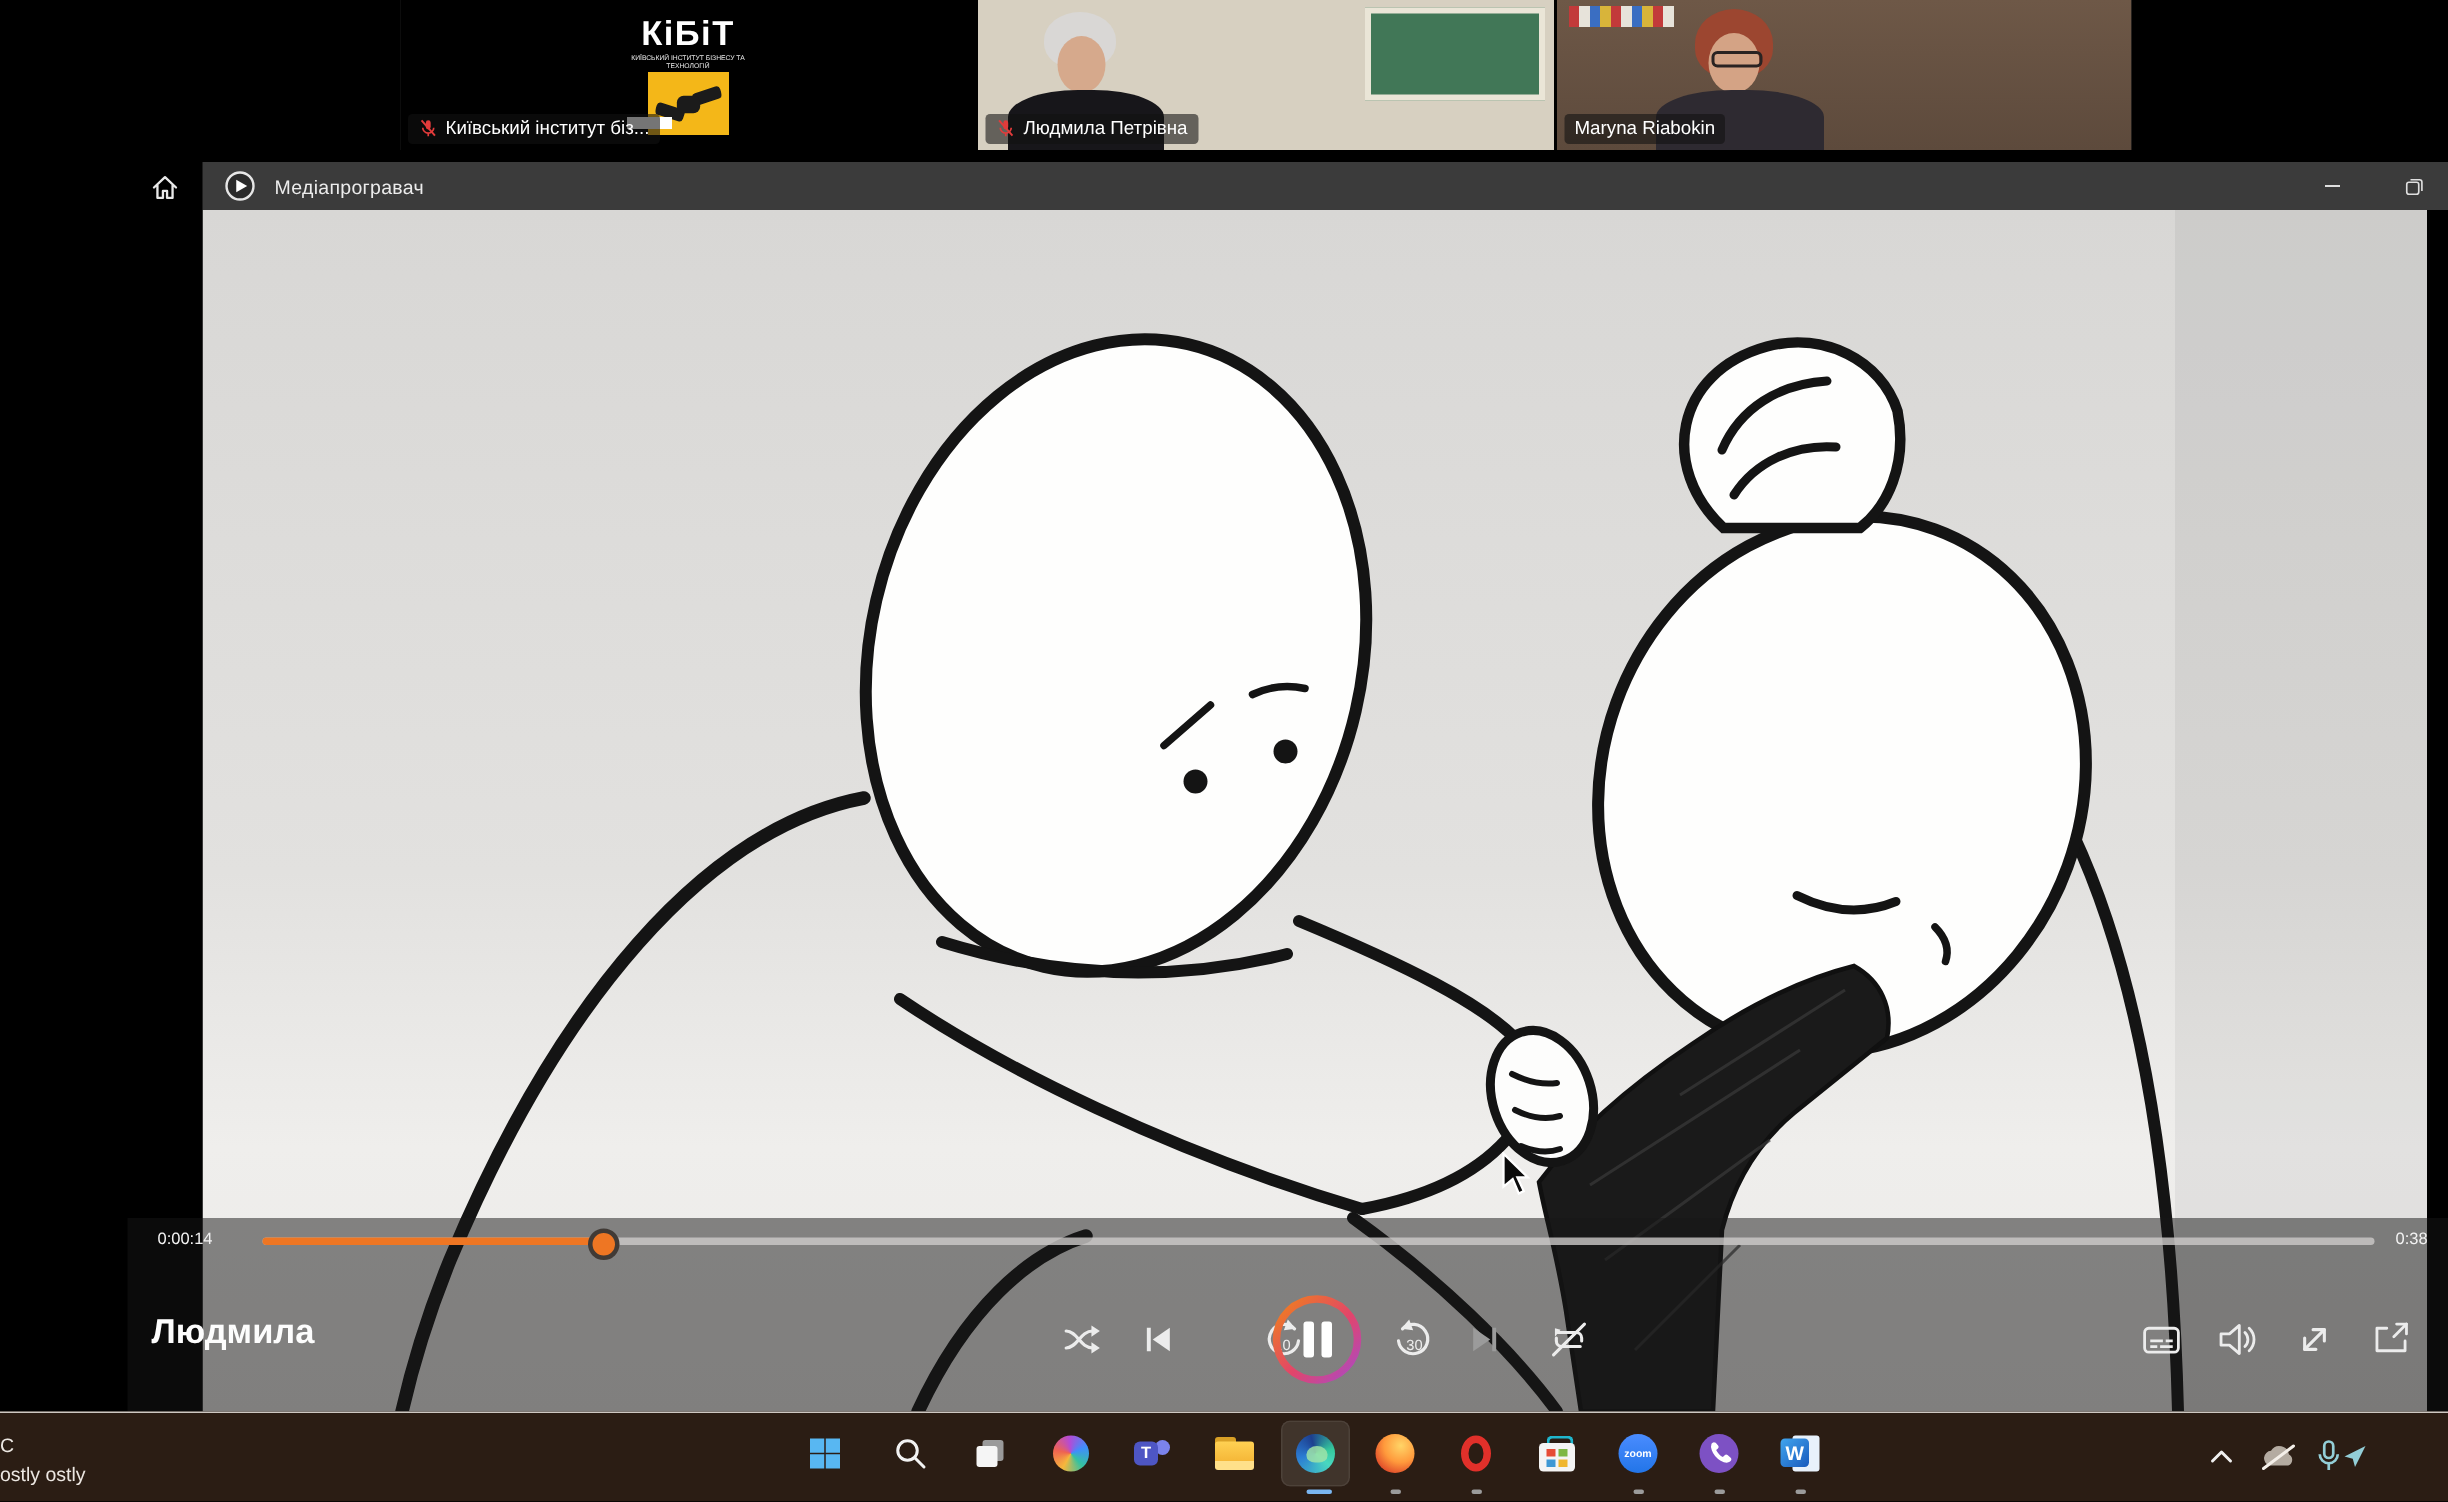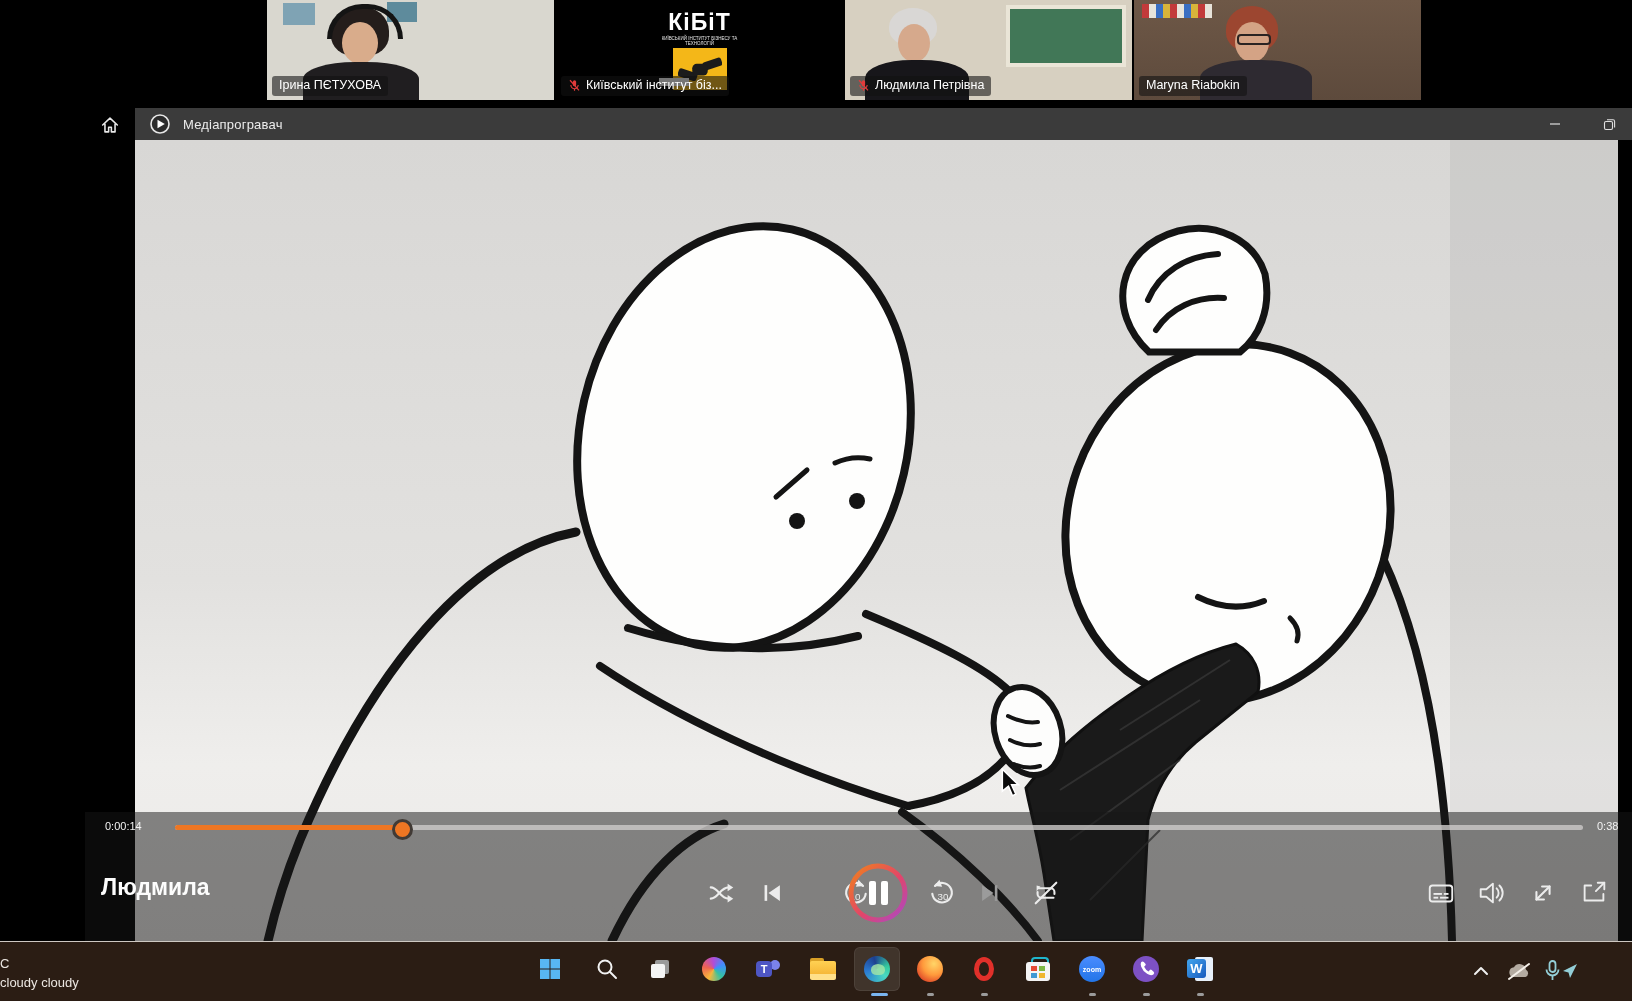--- a/index.html
+++ b/index.html
@@ -50,33 +50,20 @@
   .kb-box{width:54px;height:42px;background:#f4b718;position:relative;display:flex;align-items:center;justify-content:center;}
   .kb-band{position:absolute;left:-14px;bottom:4px;width:30px;height:8px;background:#fff;}
   .person-part{position:absolute;}
 </style>
 </head>
 <body>
 
 <div id="strip" class="abs">
 
 
-  <div class="tile">
-    <div class="scene" style="background:#d9d7cf;">
-      <div class="dec" style="left:16px;top:3px;width:32px;height:22px;background:#7fa3b4;"></div>
-      <div class="dec" style="left:120px;top:2px;width:30px;height:20px;background:#5e8b9c;"></div>
-      <div class="person-part" style="left:64px;top:6px;width:58px;height:50px;background:#241d1b;border-radius:50% 50% 40% 40%;"></div>
-      <div class="person-part" style="left:60px;top:4px;width:66px;height:30px;border:5px solid #141414;border-bottom:none;border-radius:40px 40px 0 0;"></div>
-      <div class="person-part" style="left:75px;top:22px;width:36px;height:42px;background:#d9ac8b;border-radius:50%;"></div>
-      <div class="person-part" style="left:36px;top:62px;width:116px;height:38px;background:#201e20;border-radius:45% 45% 0 0;"></div>
-    </div>
-    <div class="nlabel">
-      <span>Ірина ПЄТУХОВА</span>
-    </div>
-  </div>
 
 
   <div class="tile">
     <div class="kibit">
       <div class="kb-title">КіБіТ</div>
       <div class="kb-sub">КИЇВСЬКИЙ ІНСТИТУТ БІЗНЕСУ ТА ТЕХНОЛОГІЙ</div>
       <div class="kb-box">
         <svg width="44" height="34" viewBox="0 0 34 26">
           <g fill="#1b1b1b">
             <rect x="0" y="14" width="15" height="6.5" rx="2" transform="rotate(18 7 17)"></rect>
@@ -321,21 +308,21 @@
         <path d="M18 14 L27 5"></path>
         <path d="M20 5 H27 V12"></path>
       </g>
     </svg>
   </div>
 </div>
 
 <div id="taskbar" class="abs">
   <div id="weather">
     <div>C</div>
-    <div>cloudy cloudy</div>
+    <div>ostly ostly</div>
   </div>
 
   <div class="tkbtn" style="left:527px;">
     <svg width="24" height="24" viewBox="0 0 24 24">
       <rect x="2" y="2" width="9.5" height="9.5" fill="#58b7f2"></rect>
         <rect x="12.5" y="2" width="9.5" height="9.5" fill="#58b7f2"></rect>
       <rect x="2" y="12.5" width="9.5" height="9.5" fill="#58b7f2"></rect>
         <rect x="12.5" y="12.5" width="9.5" height="9.5" fill="#58b7f2"></rect>
     </svg>
   </div>

